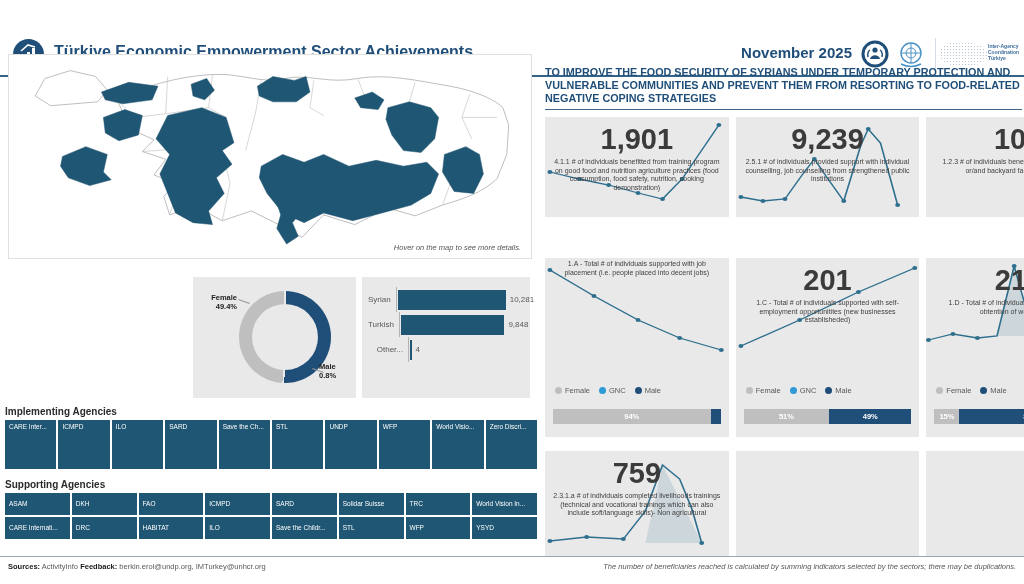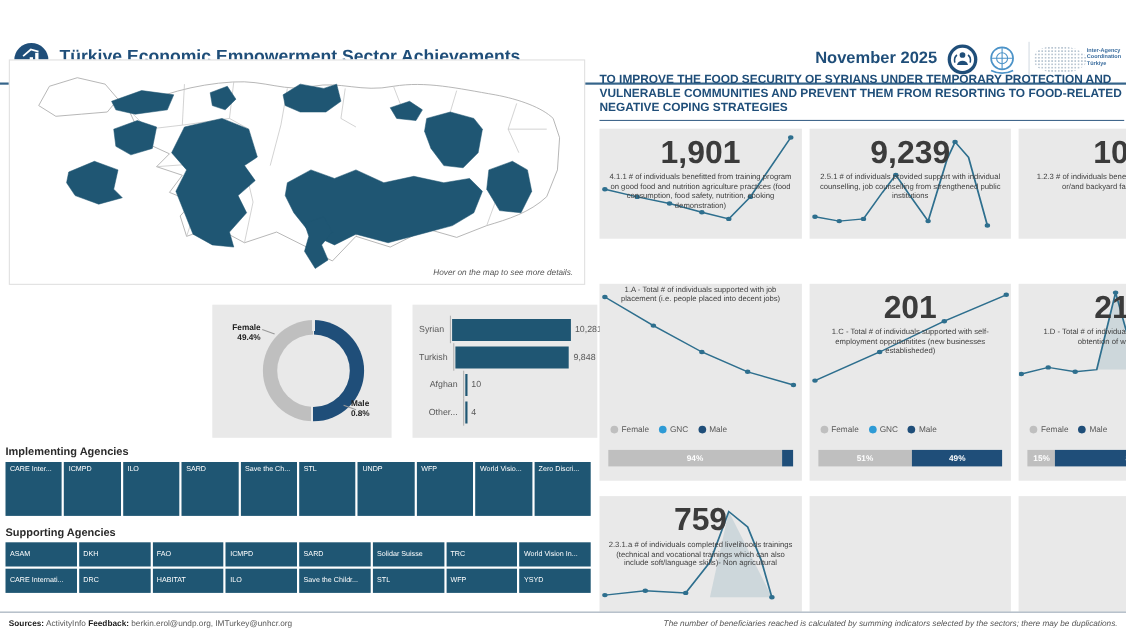--- a/index.html
+++ b/index.html
@@ -25,21 +25,21 @@
 
   
   .map-panel { position:absolute; left:8px; top:54px; width:524px; height:205px;
                border:1px solid #E0E0E0; background:#fff; }
   .map-caption { position:absolute; right:10px; bottom:6px; font-size:7.5px; font-style:italic; color:#555; }
 
   
   .card-gray { background:#E9E9E9; position:absolute; }
   .sum-card   { left:5px;   top:277px; width:180px; height:121px; }
   .donut-card { left:193px; top:277px; width:163px; height:121px; }
-  .nat-card   { left:362px; top:277px; width:168px; height:121px;margin-left:13px; }
+  .nat-card   { left:362px; top:277px; width:168px; height:121px; }
 
   .sum-value { margin-top:22px; text-align:center; font-size:31px; font-weight:bold; color:#3B3B3B; }
   .sum-label { margin-top:8px; text-align:center; font-size:11.5px; font-weight:bold; color:#3B3B3B;
                line-height:13px; padding:0 14px; }
 
   .donut { position:absolute; left:46px; top:14px; width:92px; height:92px; border-radius:50%; }
   .donut-hole { position:absolute; left:13px; top:13px; width:66px; height:66px; border-radius:50%; background:#E9E9E9; }
   .d-label { position:absolute; font-size:7.5px; font-weight:bold; color:#222; line-height:9px; }
   .d-female { left:4px; top:16px; text-align:right; width:40px; }
   .d-male   { right:3px; bottom:18px; width:34px; }
@@ -209,27 +209,20 @@
           </span>
         </div>
         <div class="n-row">
           <span class="n-label">Turkish</span>
           <span class="n-barzone">
             <span class="n-bar" style="width: 103.451px;"></span>
             <span class="n-val">9,848</span>
           </span>
         </div>
         <div class="n-row">
-          <span class="n-label">Afghan</span>
-          <span class="n-barzone">
-            <span class="n-bar" style="width: 1.5px;"></span>
-            <span class="n-val">10</span>
-          </span>
-        </div>
-        <div class="n-row">
           <span class="n-label">Other...</span>
           <span class="n-barzone">
             <span class="n-bar" style="width: 1.5px;"></span>
             <span class="n-val">4</span>
           </span>
         </div>
       </div>
   </div>
 
   <div class="sec-label impl-label">Implementing Agencies</div>

